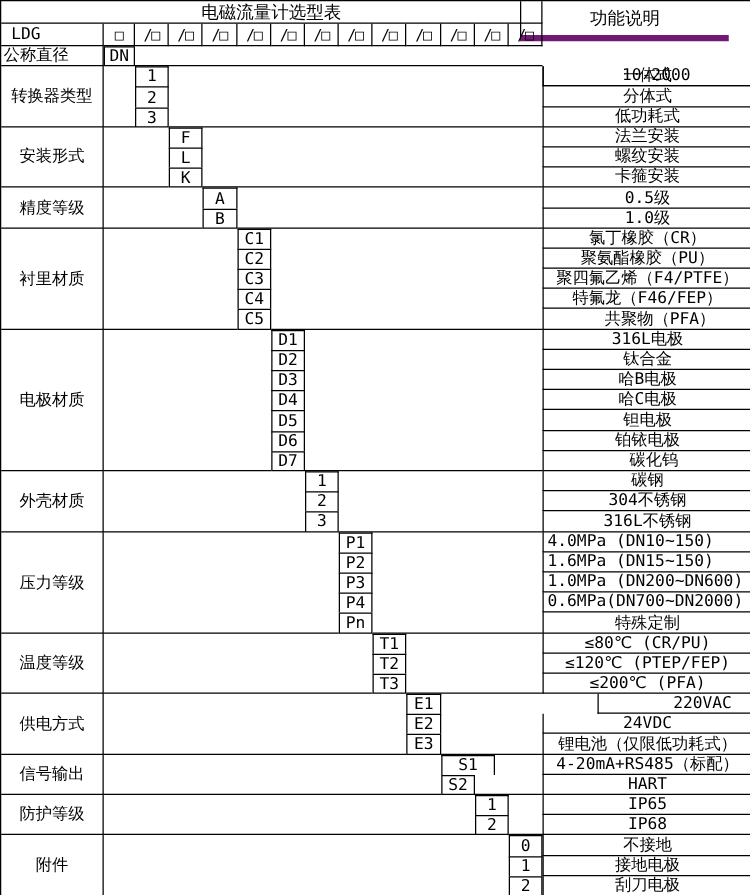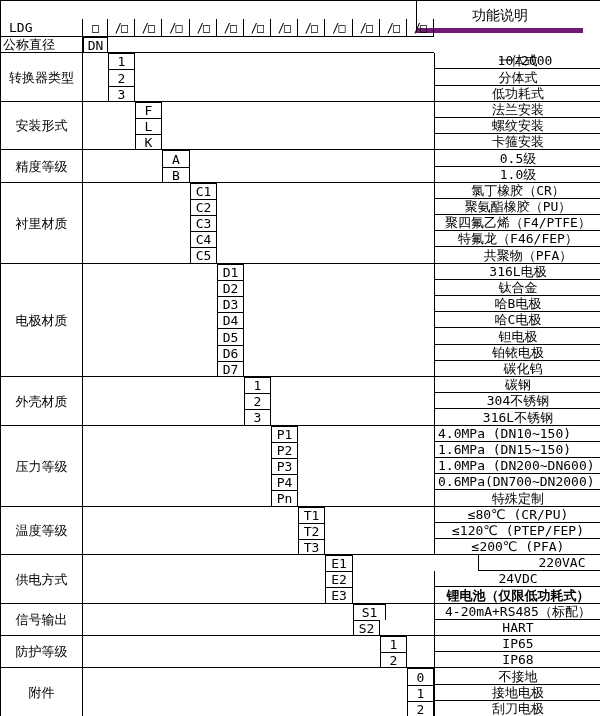--- a/index.html
+++ b/index.html
@@ -28,20 +28,21 @@
   .outer{border:1px solid #000;}
   .left{justify-content:flex-start;padding-left:3px;}
   .hdr{font-size:14px;}
   .slot{font-size:12px;letter-spacing:-1px;}
 </style>
 </head>
 <body>
 
 <div id="sheet" class="outer">
 
+  <div class="cell hdr br bb" id="title-cell" style="left:0;top:0;width:433px;height:18px;">电磁流量计选型表</div>
   <div class="cell hdr bl" id="func-hdr-cell" style="left:415px;top:0;width:167px;height:32px;border-bottom:5px solid #701a75;">功能说明</div>
 
   <div class="cell left br bb" style="left:0;top:18px;width:82px;height:18px;padding-left:8px;">LDG</div>
   <div class="cell slot br bb" style="left:82px;top:18px;width:25px;height:18px;">□</div>
   <div id="slot-row">
       <div class="cell slot br bb" style="left: 107px; top: 18px; width: 27px; height: 18px;">/□</div>
       <div class="cell slot br bb" style="left: 134px; top: 18px; width: 27px; height: 18px;">/□</div>
       <div class="cell slot br bb" style="left: 161px; top: 18px; width: 28px; height: 18px;">/□</div>
       <div class="cell slot br bb" style="left: 189px; top: 18px; width: 27px; height: 18px;">/□</div>
       <div class="cell slot br bb" style="left: 216px; top: 18px; width: 27px; height: 18px;">/□</div>
@@ -146,25 +147,25 @@
       <div class="cell bl br bt bb" style="left: 297px; top: 538px; width: 27px; height: 16px;">T3</div>
       <div class="cell bl bb" style="left: 433px; top: 538px; width: 167px; height: 16px;">≤200℃ (PFA)</div>
       <div class="cell br bb" style="left: 0px; top: 554px; width: 82px; height: 49px;">供电方式</div>
       <div class="cell bb" style="left: 82px; top: 554px; width: 242px; height: 49px;"></div>
       <div class="cell bb" style="left: 352px; top: 554px; width: 81px; height: 49px;"></div>
       <div class="cell bl br bt" style="left: 324px; top: 554px; width: 28px; height: 16px;">E1</div>
       <div class="cell bl bb" style="left: 433px; top: 554px; width: 167px; height: 16px; margin-left: 44px;">220VAC</div>
       <div class="cell bl br bt" style="left: 324px; top: 570px; width: 28px; height: 16px;">E2</div>
       <div class="cell bl bb" style="left: 433px; top: 570px; width: 167px; height: 16px;">24VDC</div>
       <div class="cell bl br bt bb" style="left: 324px; top: 586px; width: 28px; height: 17px;">E3</div>
-      <div class="cell bl bb" style="left: 433px; top: 586px; width: 167px; height: 17px; font-weight: bold;">锂电池（仅限低功耗式）</div>
+      <div class="cell bl bb" style="left: 433px; top: 586px; width: 167px; height: 17px;">锂电池（仅限低功耗式）</div>
       <div class="cell br bb" style="left: 0px; top: 603px; width: 82px; height: 32px;">信号输出</div>
       <div class="cell bb" style="left: 82px; top: 603px; width: 270px; height: 32px;"></div>
       <div class="cell bb" style="left: 379px; top: 603px; width: 54px; height: 32px;"></div>
-      <div class="cell bl br bt" style="left: 352px; top: 603px; width: 33px; height: 16px;">S1</div>
+      <div class="cell bl br bt" style="left: 352px; top: 603px; width: 43px; height: 16px;">S1</div>
       <div class="cell bl bb" style="left: 433px; top: 603px; width: 167px; height: 16px;">4-20mA+RS485（标配）</div>
       <div class="cell bl br bt bb" style="left: 352px; top: 619px; width: 27px; height: 16px;">S2</div>
       <div class="cell bl bb" style="left: 433px; top: 619px; width: 167px; height: 16px;">HART</div>
       <div class="cell br bb" style="left: 0px; top: 635px; width: 82px; height: 32px;">防护等级</div>
       <div class="cell bb" style="left: 82px; top: 635px; width: 297px; height: 32px;"></div>
       <div class="cell bb" style="left: 406px; top: 635px; width: 27px; height: 32px;"></div>
       <div class="cell bl br bt" style="left: 379px; top: 635px; width: 27px; height: 16px;">1</div>
       <div class="cell bl bb" style="left: 433px; top: 635px; width: 167px; height: 16px;">IP65</div>
       <div class="cell bl br bt bb" style="left: 379px; top: 651px; width: 27px; height: 16px;">2</div>
       <div class="cell bl bb" style="left: 433px; top: 651px; width: 167px; height: 16px; text-align: right;">IP68</div>

